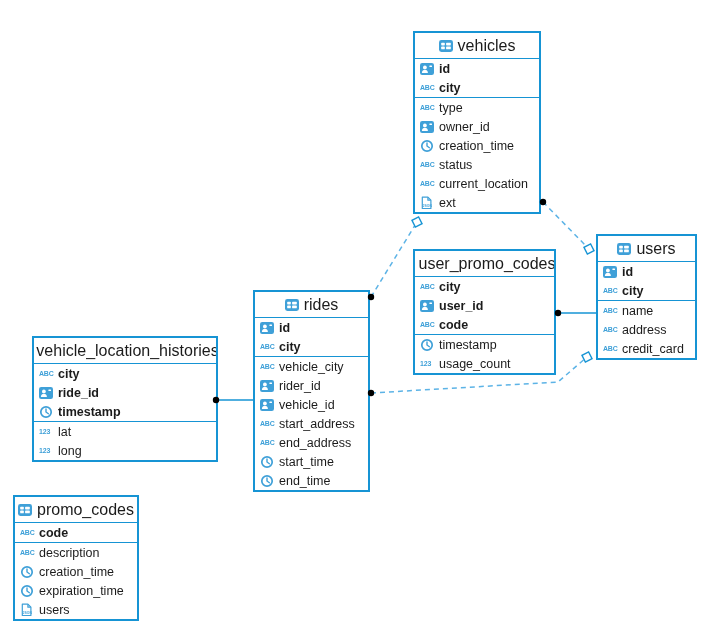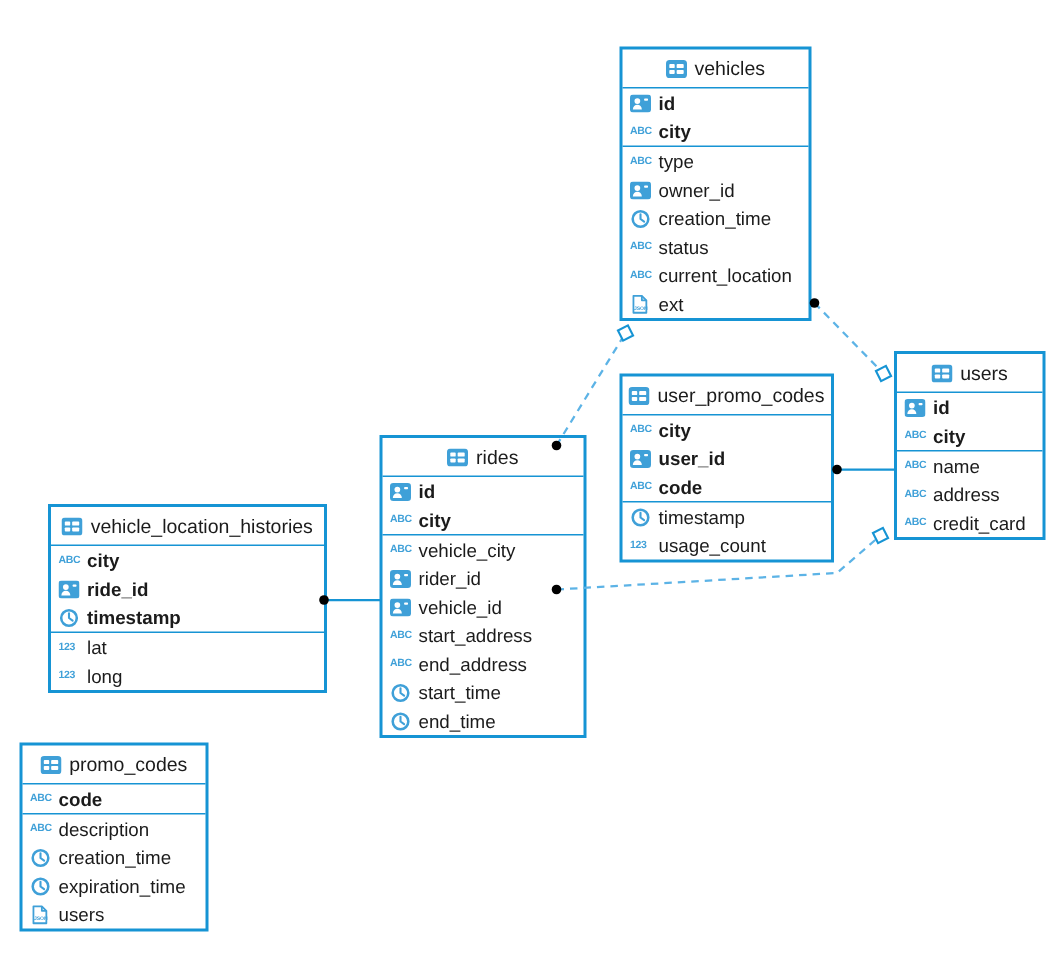--- a/index.html
+++ b/index.html
@@ -3,21 +3,21 @@
 <meta charset="utf-8">
 <style>
   :root{
     --border:#1694d4; --icon:#3fa0d8; --dash:#5cb3e6; --text:#1b1b1b; --bg:#ffffff;
   }
   html,body{margin:0;padding:0;background:var(--bg);}
   body{font-family:"Liberation Sans",sans-serif;}
   #canvas{position:relative;width:705px;height:636px;background:var(--bg);overflow:hidden;}
   .erd-table{position:absolute;background:#fff;border:2px solid var(--border);box-sizing:border-box;z-index:1;}
   .erd-header{height:25px;display:flex;align-items:center;justify-content:center;gap:5px;
-    font-size:13px;color:var(--text);border-bottom:1.5px solid var(--border);white-space:nowrap;overflow:hidden;}
+    font-size:16px;color:var(--text);border-bottom:1.5px solid var(--border);white-space:nowrap;overflow:hidden;}
   .erd-row{height:19px;display:flex;align-items:center;padding-left:5px;font-size:12.5px;
     color:var(--text);white-space:nowrap;overflow:hidden;}
   .erd-row.pk{font-weight:700;}
   .fields-sec{border-top:1.5px solid var(--border);}
   .icon-cell{width:19px;flex:0 0 19px;display:flex;align-items:center;justify-content:flex-start;}
   .txt-ic{font-size:7px;font-weight:700;color:var(--icon);letter-spacing:-0.2px;line-height:1;}
   #lines-layer{position:absolute;left:0;top:0;width:705px;height:636px;z-index:2;pointer-events:none;}
 </style>
 </head>
 <body>
@@ -217,21 +217,21 @@
           <span>address</span>
         </div>
         <div class="erd-row ">
           <span class="icon-cell">
             <span class="txt-ic">ABC</span>
           </span>
           <span>credit_card</span>
         </div>
       </div>
     </div>
-    <div class="erd-table" style="left: 253px; top: 290px; width: 138px;">
+    <div class="erd-table" style="left: 253px; top: 290px; width: 117px;">
       <div class="erd-header">
         <svg width="14" height="12" viewBox="0 0 14 12">
           <rect x="0" y="0" width="14" height="12" rx="2.4" fill="#3fa0d8"></rect>
           <rect x="2.2" y="2.7" width="3.6" height="2.7" rx="0.6" fill="#fff"></rect>
           <rect x="7.1" y="2.7" width="4.7" height="2.7" rx="0.6" fill="#fff"></rect>
           <rect x="2.2" y="6.6" width="3.6" height="2.7" rx="0.6" fill="#fff"></rect>
           <rect x="7.1" y="6.6" width="4.7" height="2.7" rx="0.6" fill="#fff"></rect>
         </svg>
         <span>rides</span>
       </div>

